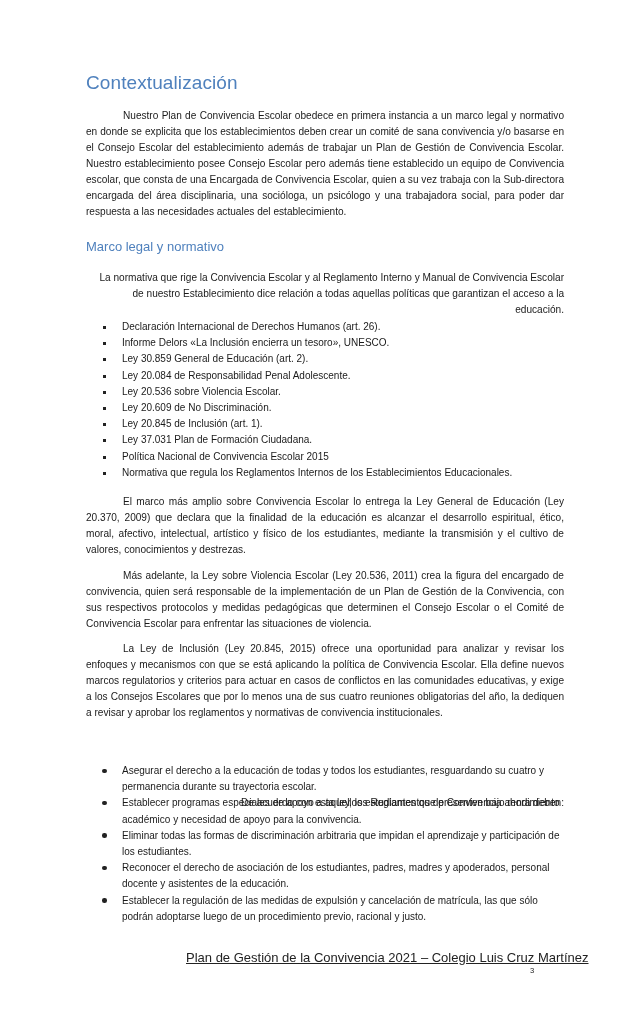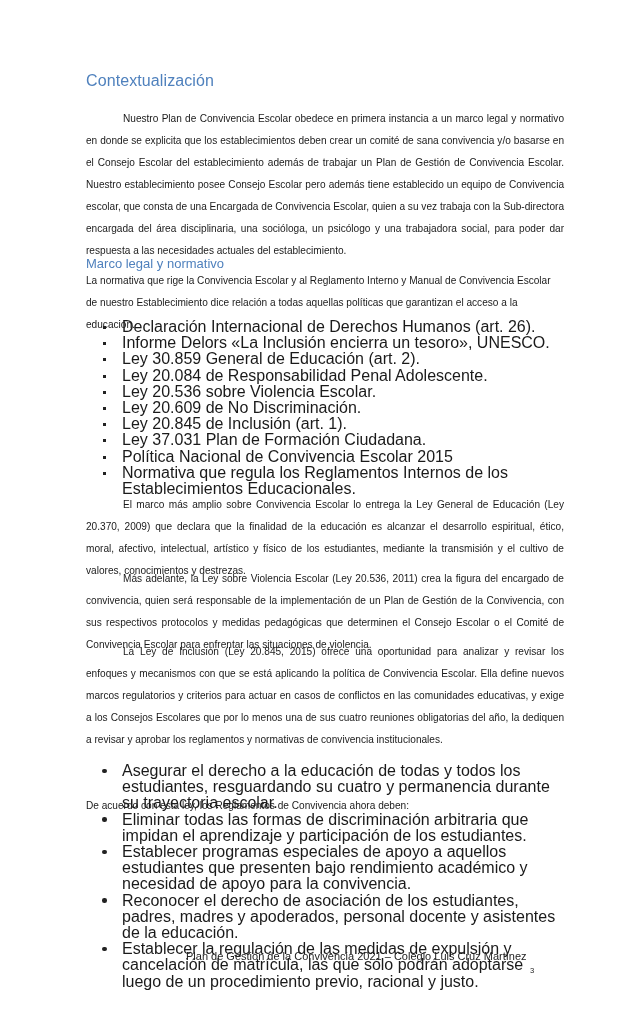--- a/index.html
+++ b/index.html
@@ -1,44 +1,44 @@
 <!DOCTYPE html>
 <html><head>
 <meta charset="utf-8">
 <style>
   html, body { margin: 0; padding: 0; background: #ffffff; }
   body { width: 622px; height: 1024px; position: relative; overflow: hidden;
          font-family: "Liberation Sans", "DejaVu Sans", sans-serif; color: #1a1a1a; }
   .page { position: absolute; left: 86px; top: 0; width: 478px; }
   h1 { position: absolute; left: 0; top: 72px; margin: 0; font-weight: normal;
-       font-size: 16px; color: #4f81bd; letter-spacing: 0.1px; }
+       font-size: 19px; color: #4f81bd; letter-spacing: 0.1px; }
   h2 { position: absolute; left: 0; margin: 0; font-weight: normal;
        font-size: 13px; color: #4f81bd; }
   .para { position: absolute; left: 0; width: 478px; margin: 0;
-          font-size: 10.1px; line-height: 22px; text-align: justify; }
-  .para.left { text-align: left; }
+          font-size: 10.1px; line-height: 16px; text-align: justify; }
+  .para.left { text-align: right; }
   .indent { text-indent: 37px; }
   ul { position: absolute; left: 0; margin: 0; padding: 0; list-style: none; width: 478px; }
-  ul li { position: relative; padding-left: 36px; font-size: 16px; line-height: 16.2px; }
+  ul li { position: relative; padding-left: 36px; font-size: 10px; line-height: 16.2px; }
   ul.square li::before { content: ""; position: absolute; left: 17px; top: 7px;
        width: 3px; height: 3px; background: #222; }
   ul.dot li::before { content: ""; position: absolute; left: 16px; top: 5.5px;
        width: 4.5px; height: 4.5px; border-radius: 50%; background: #222; }
-  .footer { position: absolute; left: 186px; top: 950px; font-size: 11px; color: #222; }
+  .footer { position: absolute; left: 186px; top: 950px; font-size: 13px; color: #222; text-decoration: underline; }
   .pagenum { position: absolute; left: 530px; top: 966px; font-size: 7.6px; color: #222; }
 </style>
 </head>
 <body>
 
 <div class="page">
   <h1>Contextualización</h1>
 
   <p class="para indent" style="top:108px;">Nuestro Plan de Convivencia Escolar obedece en primera instancia a un marco legal y normativo en donde se explicita que los establecimientos deben crear un comité de sana convivencia y/o basarse en el Consejo Escolar del establecimiento además de trabajar un Plan de Gestión de Convivencia Escolar. Nuestro establecimiento posee Consejo Escolar pero además tiene establecido un equipo de Convivencia escolar, que consta de una Encargada de Convivencia Escolar, quien a su vez trabaja con la Sub-directora encargada del área disciplinaria, una socióloga, un psicólogo y una trabajadora social, para poder dar respuesta a las necesidades actuales del establecimiento.</p>
 
-  <h2 style="top:256px;">Marco legal y normativo</h2>
+  <h2 style="top:239px;">Marco legal y normativo</h2>
 
   <p class="para left" style="top:270px;">La normativa que rige la Convivencia Escolar y al Reglamento Interno y Manual de Convivencia Escolar de nuestro Establecimiento dice relación a todas aquellas políticas que garantizan el acceso a la educación.</p>
 
   <ul class="square" style="top:319px;">
     <li>Declaración Internacional de Derechos Humanos (art. 26).</li>
     <li>Informe Delors «La Inclusión encierra un tesoro», UNESCO.</li>
     <li>Ley 30.859 General de Educación (art. 2).</li>
     <li>Ley 20.084 de Responsabilidad Penal Adolescente.</li>
     <li>Ley 20.536 sobre Violencia Escolar.</li>
     <li>Ley 20.609 de No Discriminación.</li>
@@ -51,21 +51,21 @@
   <p class="para indent" style="top:494px;">El marco más amplio sobre Convivencia Escolar lo entrega la Ley General de Educación (Ley 20.370, 2009) que declara que la finalidad de la educación es alcanzar el desarrollo espiritual, ético, moral, afectivo, intelectual, artístico y físico de los estudiantes, mediante la transmisión y el cultivo de valores, conocimientos y destrezas.</p>
 
   <p class="para indent" style="top:568px;">Más adelante, la Ley sobre Violencia Escolar (Ley 20.536, 2011) crea la figura del encargado de convivencia, quien será responsable de la implementación de un Plan de Gestión de la Convivencia, con sus respectivos protocolos y medidas pedagógicas que determinen el Consejo Escolar o el Comité de Convivencia Escolar para enfrentar las situaciones de violencia.</p>
 
   <p class="para indent" style="top:641px;">La Ley de Inclusión (Ley 20.845, 2015) ofrece una oportunidad para analizar y revisar los enfoques y mecanismos con que se está aplicando la política de Convivencia Escolar. Ella define nuevos marcos regulatorios y criterios para actuar en casos de conflictos en las comunidades educativas, y exige a los Consejos Escolares que por lo menos una de sus cuatro reuniones obligatorias del año, la dediquen a revisar y aprobar los reglamentos y normativas de convivencia institucionales.</p>
 
   <p class="para left" style="top:747px;margin-top:48px;">De acuerdo con esta ley, los Reglamentos de Convivencia ahora deben:</p>
 
   <ul class="dot" style="top:763px;">
     <li>Asegurar el derecho a la educación de todas y todos los estudiantes, resguardando su cuatro y permanencia durante su trayectoria escolar.</li>
+    <li>Establecer programas especiales de apoyo a aquellos estudiantes que presenten bajo rendimiento académico y necesidad de apoyo para la convivencia.</li>
     <li>Eliminar todas las formas de discriminación arbitraria que impidan el aprendizaje y participación de los estudiantes.</li>
-    <li>Establecer programas especiales de apoyo a aquellos estudiantes que presenten bajo rendimiento académico y necesidad de apoyo para la convivencia.</li>
     <li>Reconocer el derecho de asociación de los estudiantes, padres, madres y apoderados, personal docente y asistentes de la educación.</li>
     <li>Establecer la regulación de las medidas de expulsión y cancelación de matrícula, las que sólo podrán adoptarse luego de un procedimiento previo, racional y justo.</li>
   </ul>
 </div>
 
 <div class="footer">Plan de Gestión de la Convivencia 2021 – Colegio Luis Cruz Martínez</div>
 <div class="pagenum">3</div>
 
 </body></html>

